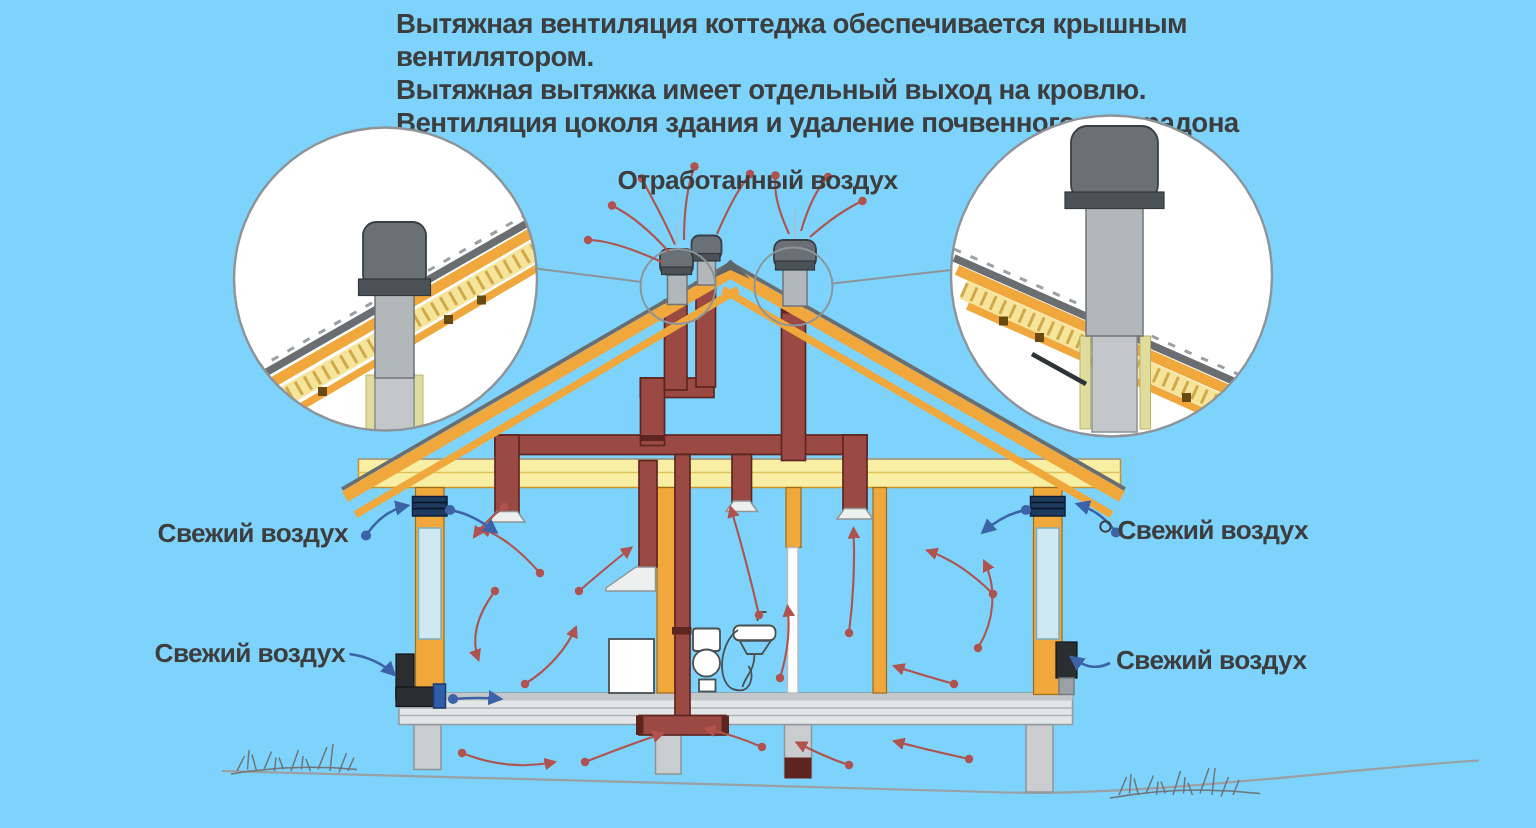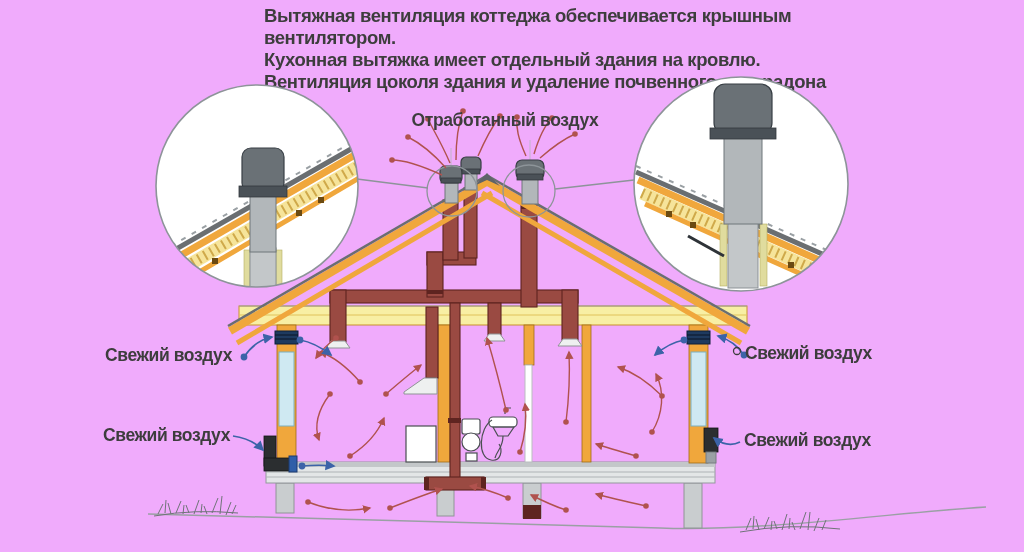--- a/index.html
+++ b/index.html
@@ -1,16 +1,16 @@
 <!DOCTYPE html>
 <html style="--c-text: #3d3d3d; --c-duct: #9a4a42; --c-duct-dark: #5e2420; --c-wood: #f0a73c; --c-wood-light: #f8efa4; --c-exhaust-arrow: #b0524e; --c-fresh-arrow: #3c63a8; --c-fan-cap: #6a7176; --c-window: #cfe9f2; --c-concrete: #c9cdcf;"><head>
 <meta charset="utf-8">
 <style>
   html,body{margin:0;padding:0;background:#fff;}
-  .stage{position:relative;width:1024px;height:552px;background:#f0abfc;overflow:hidden;
+  .stage{position:relative;width:1024px;height:552px;background:#7dd3fc;overflow:hidden;
          font-family:"Liberation Sans",sans-serif;}
   .heading{position:absolute;left:264px;top:5px;width:660px;
            font-size:18.5px;font-weight:bold;line-height:22px;letter-spacing:-0.4px;
            color:var(--c-text,#3d3d3d);}
   svg{position:absolute;left:0;top:0;}
   .lbl{font-family:"Liberation Sans",sans-serif;font-weight:bold;font-size:17.5px;
        letter-spacing:-0.4px;fill:var(--c-text,#3d3d3d);}
   .duct{fill:var(--c-duct,#9a4a42);stroke:var(--c-duct-dark,#5e2420);stroke-width:1.1;}
   .ductdark{fill:var(--c-duct-dark,#5e2420);stroke:none;}
   .wood{fill:var(--c-wood,#f0a73c);stroke:#a06c14;stroke-width:0.8;}
@@ -39,21 +39,21 @@
   .bolt{fill:#6b4a12;stroke:none;}
   .dark{fill:#2b2e30;stroke:#121516;stroke-width:0.8;}
 </style>
 </head>
 <body>
 
 <div class="stage">
 
   <div class="heading">
     <div>Вытяжная вентиляция коттеджа обеспечивается крышным вентилятором.</div>
-    <div>Кухонная вытяжка имеет отдельный здания на кровлю.</div>
+    <div>Вытяжная вытяжка имеет отдельный выход на кровлю.</div>
     <div>Вентиляция цоколя здания и удаление почвенного газа радона</div>
   </div>
 
   <svg width="1024" height="552" viewBox="0 0 1024 552">
     <defs>
       <marker id="ra" markerWidth="7" markerHeight="7" refX="5" refY="3" orient="auto">
         <path d="M0,0 L6,3 L0,6 Z" style="fill:var(--c-exhaust-arrow,#b0524e)"></path>
       </marker>
       <marker id="rd" markerWidth="6" markerHeight="6" refX="2.2" refY="2.2">
         <circle cx="2.2" cy="2.2" r="2" style="fill:var(--c-exhaust-arrow,#b0524e)"></circle>

